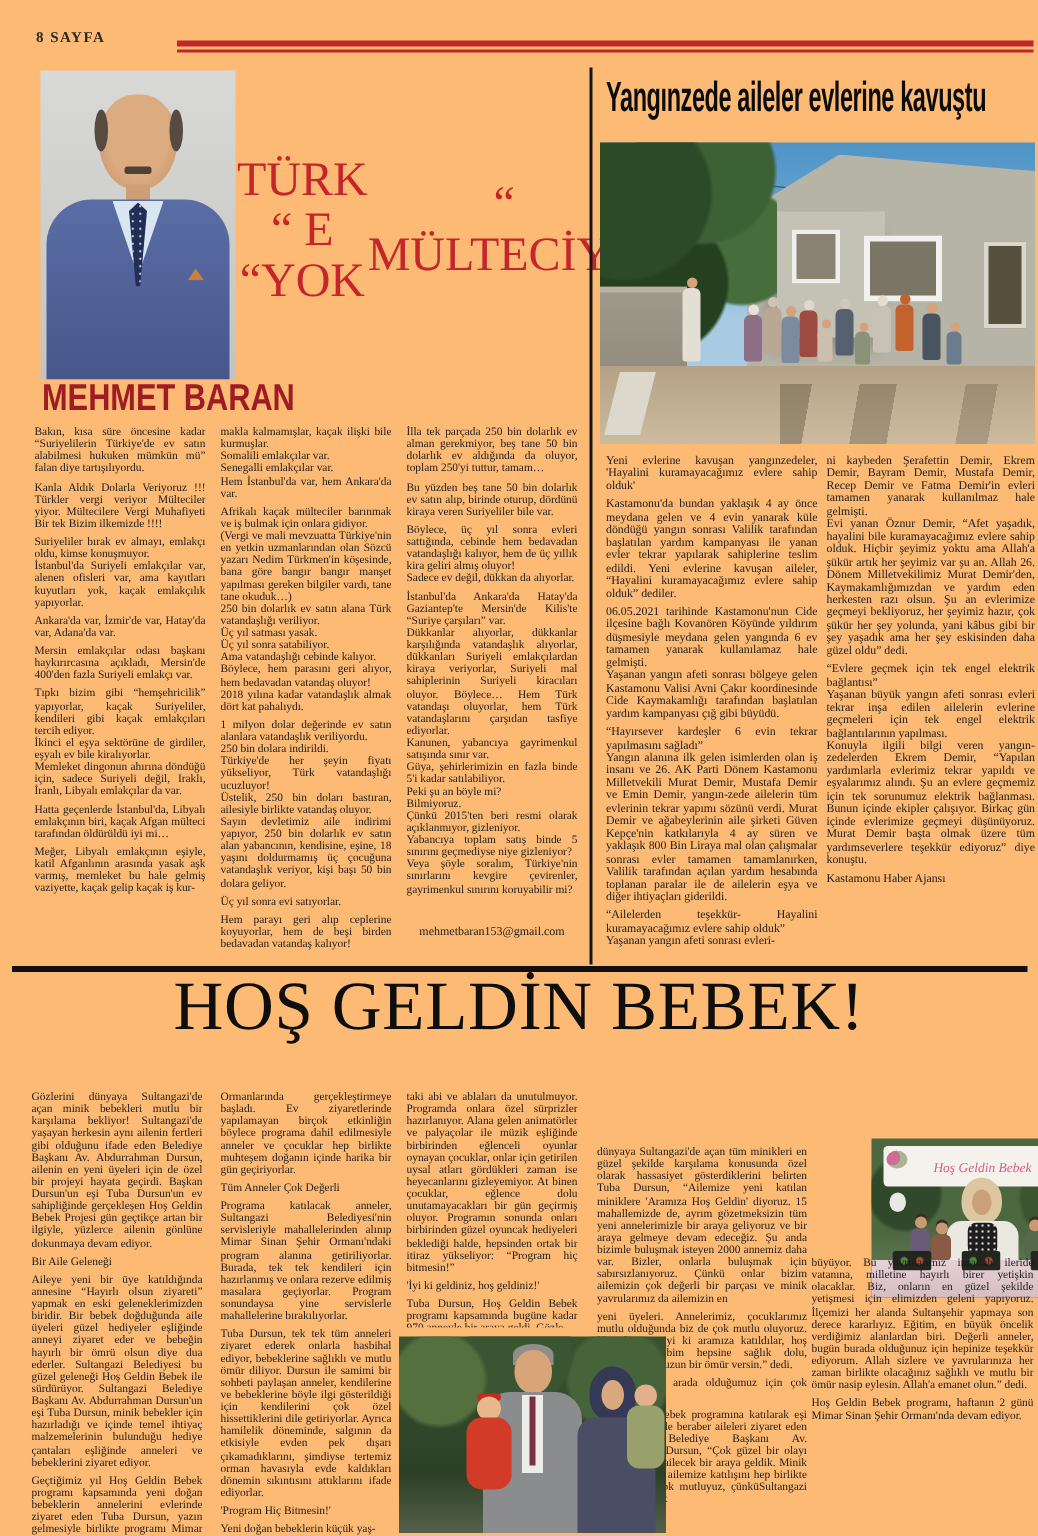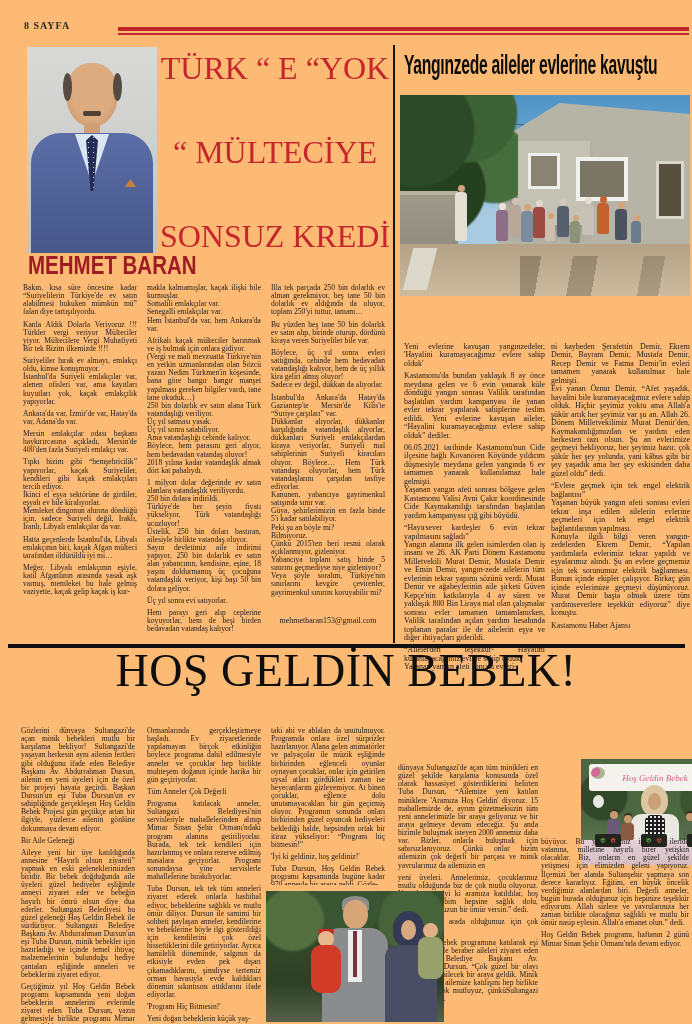--- a/index.html
+++ b/index.html
@@ -23,21 +23,21 @@
            background:linear-gradient(180deg,#5a6da6,#47578a);}
   .pt-shirt{position:absolute;left:48px;top:87px;width:34px;height:50px;background:#d9e6f1;
             clip-path:polygon(0 0,100% 0,50% 100%);}
   .pt-tie{position:absolute;left:59px;top:88px;width:12px;height:56px;background:#232d55;
           clip-path:polygon(50% 0,100% 10%,62% 100%,38% 100%,0 10%);
           background-image:radial-gradient(#cfd8e6 0.8px,transparent 1px);background-size:5px 5px;}
   .pt-pocket{position:absolute;left:98px;top:132px;width:11px;height:8px;background:#c8803c;
              clip-path:polygon(0 100%,50% 0,100% 100%);}
   .author{left:28px;top:251px;color:#9e1c23;font-family:"Liberation Sans",sans-serif;
           font-weight:bold;font-size:25px;letter-spacing:0;transform:scaleX(.82);transform-origin:left top;white-space:nowrap;}
-  .headline-red{left:158px;top:52px;width:234px;height:202px;display:flex;flex-direction:column;
+  .headline-red{left:158px;top:52px;width:234px;height:202px;display:flex;
                 justify-content:space-between;align-items:center;text-align:center;
                 color:#c5262c;font-size:32px;line-height:1.05;font-weight:normal;}
   .coltext{font-size:7.6px;line-height:1.07;text-align:justify;overflow:hidden;}
   .coltext p{margin:0 0 4px;white-space:pre-line;}
   .coltext p:last-child{margin-bottom:0;}
   #lcol1{left:23px;top:284px;width:114px;height:358px;}
   #lcol2{left:147px;top:284px;width:114px;height:352px;}
   #lcol3{left:271px;top:284px;width:114px;height:316px;}
   .email-line{left:271px;top:616px;width:114px;text-align:center;font-size:8px;font-weight:normal;}
   
@@ -66,21 +66,21 @@
   .hp-ground{position:absolute;left:0;bottom:0;width:100%;height:52px;
      background:linear-gradient(180deg,#b5a286,#ccbb9e);}
   .hp-shadow{position:absolute;left:120px;bottom:0;width:170px;height:40px;
      background:linear-gradient(100deg,rgba(70,60,45,.35) 0 12%,transparent 12% 30%,rgba(70,60,45,.3) 30% 44%,transparent 44% 70%,rgba(70,60,45,.25) 70% 82%,transparent 82%);}
   .hp-sheet{position:absolute;left:8px;bottom:6px;width:24px;height:42px;background:#dcd8cb;transform:skewX(-14deg);}
   .fig{position:absolute;width:12px;height:38px;}
   .fig::before{content:"";position:absolute;left:2.5px;top:0;width:7px;height:7px;border-radius:50%;background:var(--h,#d5a27a);}
   .fig::after{content:"";position:absolute;left:0;top:7px;width:12px;height:31px;border-radius:4px 4px 2px 2px;background:var(--c);}
   .fig.tall{height:56px;} .fig.tall::after{height:49px;}
   .fig.sm{height:28px;} .fig.sm::before{width:6px;height:6px;} .fig.sm::after{top:6px;height:22px;width:10px;}
-  #rcolA,#rcolB{top:303px;height:338px;font-size:7.9px;margin-top:40px;}
+  #rcolA,#rcolB{top:303px;height:338px;font-size:7.9px;}
   #rcolA{left:404px;width:141px;}
   #rcolB{left:551px;width:139px;}
   
   .b-headline{left:0;top:646px;width:692px;text-align:center;font-size:46px;line-height:1.08;
               color:#0e0e0e;letter-spacing:0.5px;font-weight:400;}
   #bcol1{left:21px;top:727px;width:114px;height:297px;}
   #bcol2{left:147px;top:727px;width:114px;height:297px;}
   #bcol3{left:271px;top:727px;width:114px;height:158px;}
   #bcol4{left:398px;top:727px;width:140px;height:297px;margin-top:37px;}
   #bcol5{left:541px;top:838px;width:148px;height:182px;}
@@ -232,21 +232,21 @@
     <div class="fig" style="left:157px;top:104px;--c:#57606e;--h:#d0c8bc"></div>
     <div class="fig sm" style="left:170px;top:120px;--c:#8a9378"></div>
     <div class="fig" style="left:182px;top:102px;--c:#c8c2b6;--h:#e4ddd2"></div>
     <div class="fig" style="left:197px;top:101px;--c:#c4622e;--h:#c4622e"></div>
     <div class="fig" style="left:215px;top:107px;--c:#4a5360"></div>
     <div class="fig sm" style="left:231px;top:120px;--c:#6b7c8e"></div>
   </div>
 
   <div class="abs coltext" id="rcolA">
       <p>Yeni evlerine kavuşan yangınzedeler, 'Hayalini kuramayacağımız evlere sahip olduk'</p>
-      <p>Kastamonu'da bundan yaklaşık 8 ay önce meydana gelen ve 6 evin yanarak küle döndüğü yangın sonrası Valilik tarafından başlatılan yardım kampanyası ile yanan evler tekrar yapılarak sahiplerine teslim edildi. Yeni evlerine kavuşan aileler, “Hayalini kuramayacağımız evlere sahip olduk” dediler.</p>
+      <p>Kastamonu'da bundan yaklaşık 4 ay önce meydana gelen ve 4 evin yanarak küle döndüğü yangın sonrası Valilik tarafından başlatılan yardım kampanyası ile yanan evler tekrar yapılarak sahiplerine teslim edildi. Yeni evlerine kavuşan aileler, “Hayalini kuramayacağımız evlere sahip olduk” dediler.</p>
       <p>06.05.2021 tarihinde Kastamonu'nun Cide ilçesine bağlı Kovanören Köyünde yıldırım düşmesiyle meydana gelen yangında 6 ev tamamen yanarak kullanılamaz hale gelmişti.
 Yaşanan yangın afeti sonrası bölgeye gelen Kastamonu Valisi Avni Çakır koordinesinde Cide Kaymakamlığı tarafından başlatılan yardım kampanyası çığ gibi büyüdü.</p>
       <p>“Hayırsever kardeşler 6 evin tekrar yapılmasını sağladı”
 Yangın alanına ilk gelen isimlerden olan iş insanı ve 26. AK Parti Dönem Kastamonu Milletvekili Murat Demir, Mustafa Demir ve Emin Demir, yangın-zede ailelerin tüm evlerinin tekrar yapımı sözünü verdi. Murat Demir ve ağabeylerinin aile şirketi Güven Kepçe'nin katkılarıyla 4 ay süren ve yaklaşık 800 Bin Liraya mal olan çalışmalar sonrası evler tamamen tamamlanırken, Valilik tarafından açılan yardım hesabında toplanan paralar ile de ailelerin eşya ve diğer ihtiyaçları giderildi.</p>
       <p>“Ailelerden teşekkür- Hayalini kuramayacağımız evlere sahip olduk”
 Yaşanan yangın afeti sonrası evleri-</p>
     </div>
   <div class="abs coltext" id="rcolB">
       <p>ni kaybeden Şerafettin Demir, Ekrem Demir, Bayram Demir, Mustafa Demir, Recep Demir ve Fatma Demir'in evleri tamamen yanarak kullanılmaz hale gelmişti.
 Evi yanan Öznur Demir, “Afet yaşadık, hayalini bile kuramayacağımız evlere sahip olduk. Hiçbir şeyimiz yoktu ama Allah'a şükür artık her şeyimiz var şu an. Allah 26. Dönem Milletvekilimiz Murat Demir'den, Kaymakamlığımızdan ve yardım eden herkesten razı olsun. Şu an evlerimize geçmeyi bekliyoruz, her şeyimiz hazır, çok şükür her şey yolunda, yani kâbus gibi bir şey yaşadık ama her şey eskisinden daha güzel oldu” dedi.</p>

